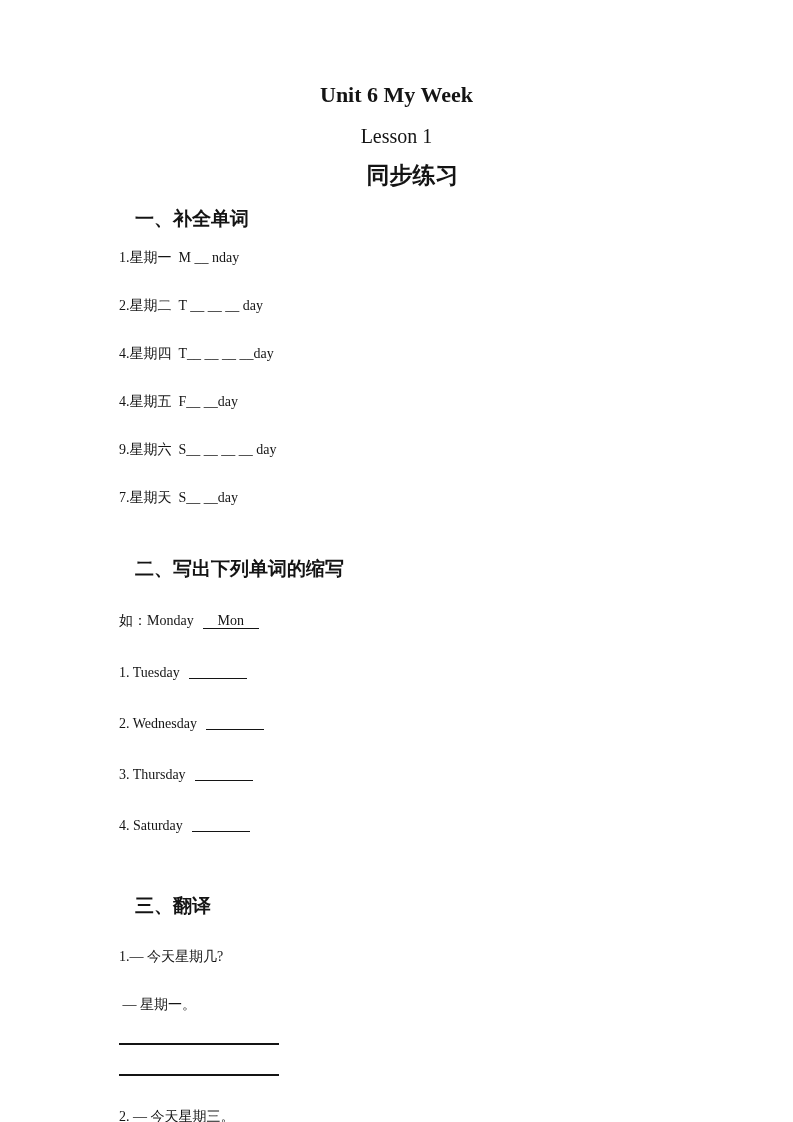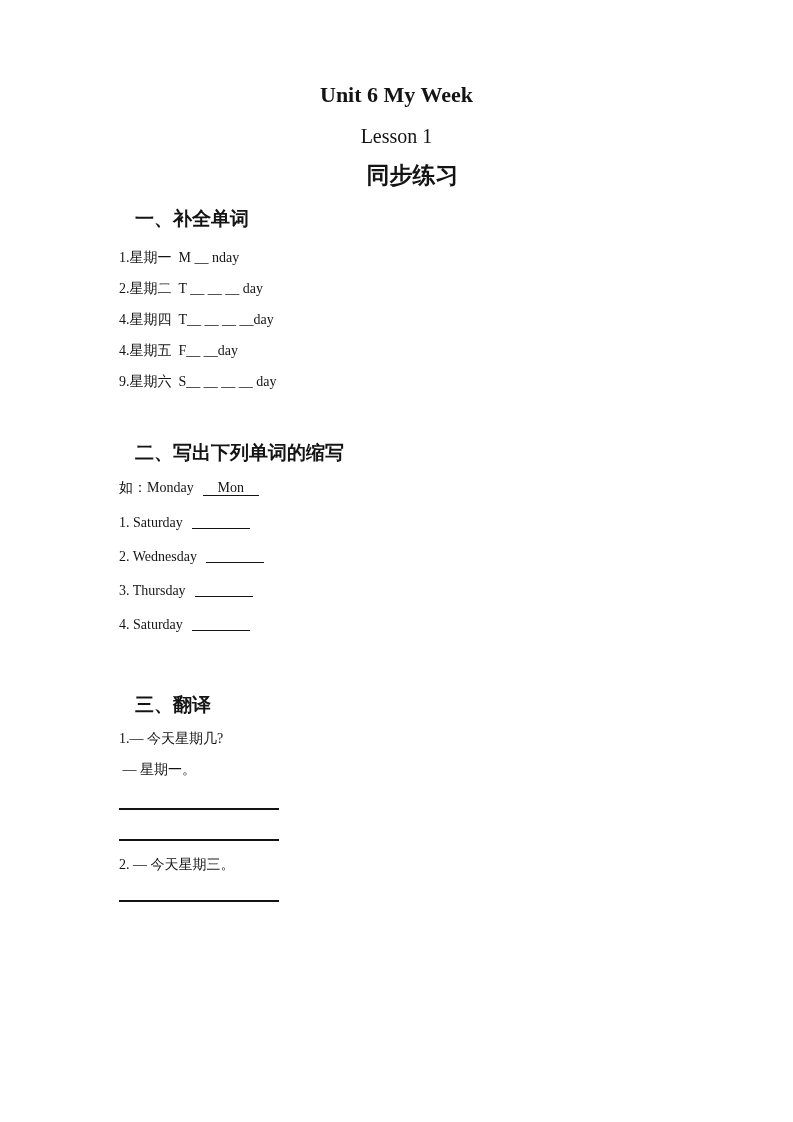--- a/index.html
+++ b/index.html
@@ -52,21 +52,21 @@
   }
   .s1-heading { margin-top: 21px; }
   .s2-heading { margin-top: 54px; }
   .s3-heading { margin-top: 63px; }
   .line {
     font-size: 14px;
     line-height: 14px;
     white-space: pre;
   }
   .first-item { margin-top: 22px; }
-  .item { margin-top: 17px; }
+  .item { margin-top: 34px; }
   .blank {
     display: inline-block;
     border-bottom: 1.5px solid #141414;
     height: 13px;
     width: 58px;
     margin-left: 9px;
     position: relative;
     top: 2px;
   }
   .example-blank {
@@ -97,24 +97,25 @@
   <div class="exercise-subtitle centered">同步练习</div>
 
   <div class="content">
 
     <div class="section-heading s1-heading">一、补全单词</div>
     <div class="line first-item">1.星期一  M __ nday</div>
     <div class="line item">2.星期二  T __ __ __ day</div>
     <div class="line item">4.星期四  T__ __ __ __day</div>
     <div class="line item">4.星期五  F__ __day</div>
     <div class="line item">9.星期六  S__ __ __ __ day</div>
+    <div class="line item">7.星期天  S__ __day</div>
 
     <div class="section-heading s2-heading">二、写出下列单词的缩写</div>
     <div class="line item"><span>如：Monday</span><span class="example-blank">Mon</span></div>
-    <div class="line item"><span>1. Saturday</span><span class="blank"></span></div>
+    <div class="line item"><span>1. Tuesday</span><span class="blank"></span></div>
     <div class="line item"><span>2. Wednesday</span><span class="blank"></span></div>
     <div class="line item"><span>3. Thursday</span><span class="blank"></span></div>
     <div class="line item"><span>4. Saturday</span><span class="blank"></span></div>
 
     <div class="section-heading s3-heading">三、翻译</div>
     <div class="line item">1.— 今天星期几?</div>
     <div class="line item"> — 星期一。</div>
     <div class="writing-line wl-1"></div>
     <div class="writing-line wl-2"></div>
     <div class="line item">2. — 今天星期三。</div>

